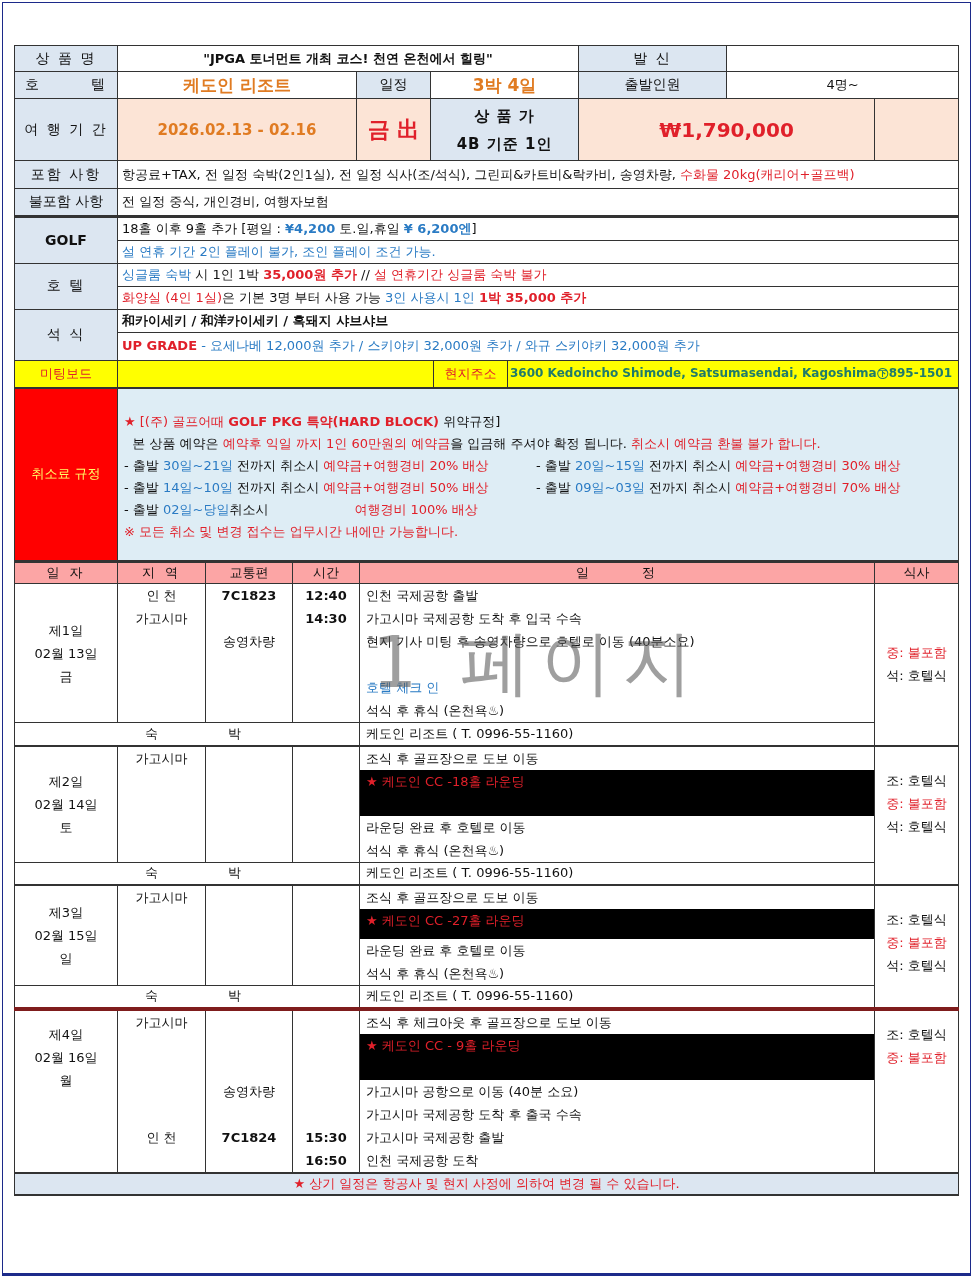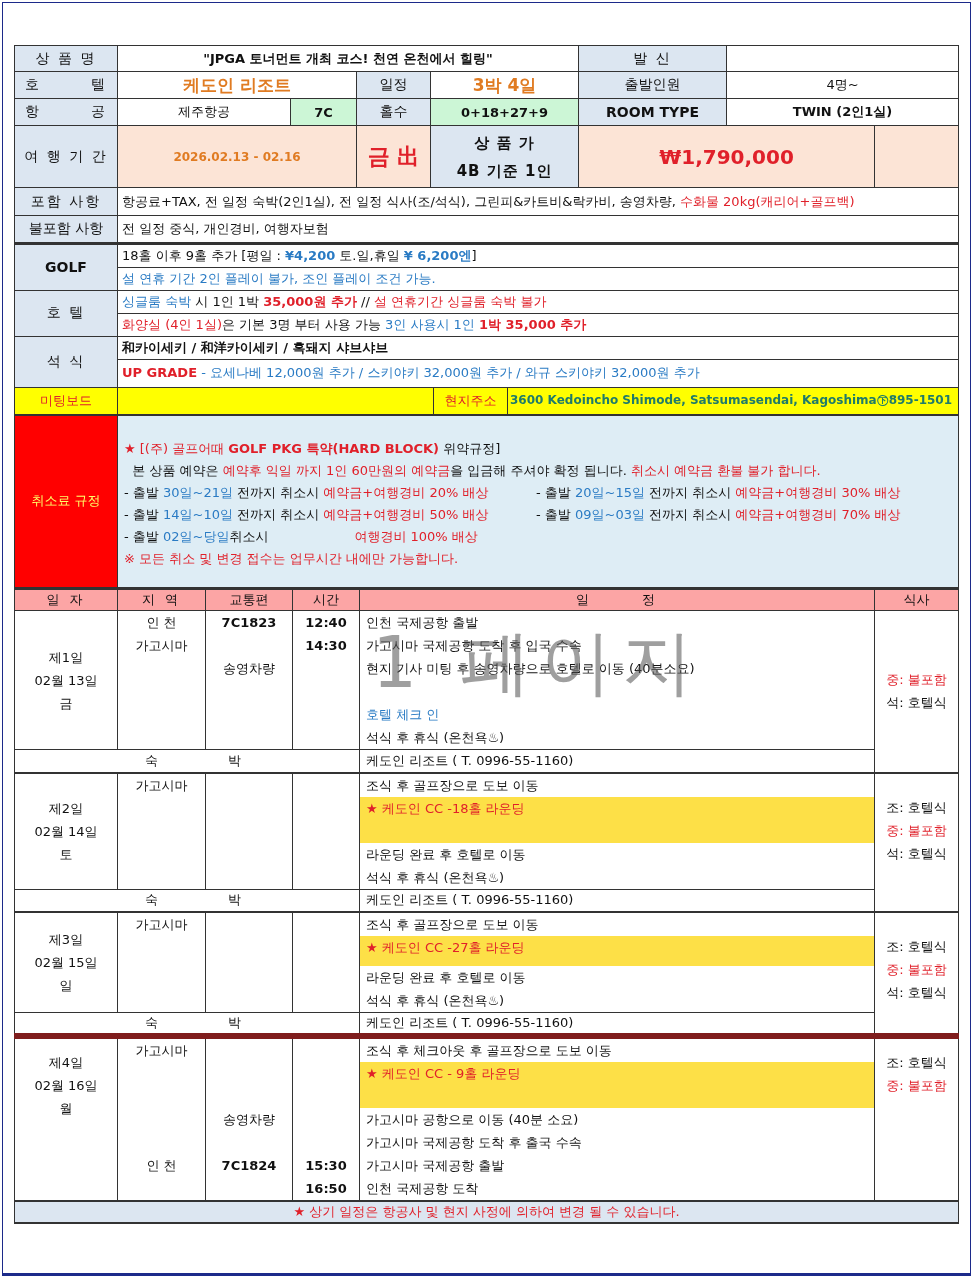--- a/index.html
+++ b/index.html
@@ -14,21 +14,21 @@
   .b { font-weight: bold; }
   .red { color: #e0202a; }
   .blue { color: #2a7bc4; }
   .orange { color: #e07b22; }
   .green-bg { background: #ccf6d6; }
   .peach { background: #fce4d6; }
   .yellow { background: #ffff00; }
   .tealtxt { color: #1f7b6a; }
   .sched td { font-size: 13px; }
   .line { height: 23px; line-height: 23px; }
-  .hl { background: #fde047; }
+  .hl { background: #000000; }
   .watermark { position: absolute; left: 372px; top: 616px; font-size: 71px; color: rgba(80,80,80,0.55); letter-spacing: 10px; font-family: "DejaVu Sans", sans-serif; pointer-events: none; }
   .cancel-body { background: #deedf5; padding: 6px 6px; vertical-align: top; }
   .cancel-body .line { height: 22px; line-height: 22px; font-size: 13px; }
   .hdr td { background: #fca5a5; text-align: center; height: 22px; letter-spacing: 3px; }
   .footer td { background: #dce6f1; color: #e0202a; text-align: center; height: 22px; }
 </style>
 </head>
 <body>
 
 <div class="frame"></div>
@@ -54,32 +54,23 @@
       <td colspan="2"></td>
     </tr>
     <tr style="height:27px">
       <td class="lbl" style="text-align:justify;text-align-last:justify;padding:0 10px">호  텔</td>
       <td colspan="2" class="c b orange" style="font-size:17px">케도인 리조트</td>
       <td class="lbl" style="letter-spacing:0">일정</td>
       <td class="c b orange" style="font-size:17px">3박 4일</td>
       <td class="lbl" style="letter-spacing:0">출발인원</td>
       <td colspan="2" class="c">4명~</td>
     </tr>
-    <tr style="height:27px">
-      <td class="lbl" style="text-align:justify;text-align-last:justify;padding:0 10px">항  공</td>
-      <td class="c">제주항공</td>
-      <td class="c b green-bg">7C</td>
-      <td class="lbl" style="letter-spacing:0">홀수</td>
-      <td class="c b green-bg">0+18+27+9</td>
-      <td class="lbl b" style="letter-spacing:0">ROOM TYPE</td>
-      <td colspan="2" class="c b">TWIN (2인1실)</td>
-    </tr>
     <tr style="height:62px">
       <td class="lbl">여 행 기 간</td>
-      <td colspan="2" class="c b orange peach" style="font-size:12px">2026.02.13 - 02.16</td>
+      <td colspan="2" class="c b orange peach" style="font-size:15px">2026.02.13 - 02.16</td>
       <td class="c b red peach" style="font-size:22px">금 出</td>
       <td class="lbl b" style="letter-spacing:1px;font-size:15px;line-height:28px;background:#dce6f1">
         <div>상 품 가</div>
         <div>4B 기준 1인</div>
       </td>
       <td colspan="2" class="c b red peach" style="font-size:20px">₩1,790,000</td>
       <td class="peach"></td>
     </tr>
     <tr style="height:28px">
       <td class="lbl">포함 사항</td>
@@ -261,21 +252,21 @@
         <div>조: 호텔식</div>
         <div class="red">중: 불포함</div>
         <div>석: 호텔식</div>
       </td>
     </tr>
     <tr style="height:23px">
       <td colspan="4" style="padding-left:130px"><span>숙</span><span style="display:inline-block;width:70px"></span><span>박</span></td>
       <td style="padding:0 6px">케도인 리조트 ( T. 0996-55-1160)</td>
     </tr>
 
-    <tr style="border-top:6px solid #7f1d1d">
+    <tr style="border-top:4px solid #7f1d1d">
       <td class="c" style="line-height:23px;vertical-align:top;padding-top:12px">
         <div>제4일</div>
         <div>02월 16일</div>
         <div>월</div>
       </td>
       <td class="c" style="vertical-align:top">
         <div class="line">가고시마</div>
         <div style="height:92px"></div>
         <div class="line">인  천</div>
       </td>

